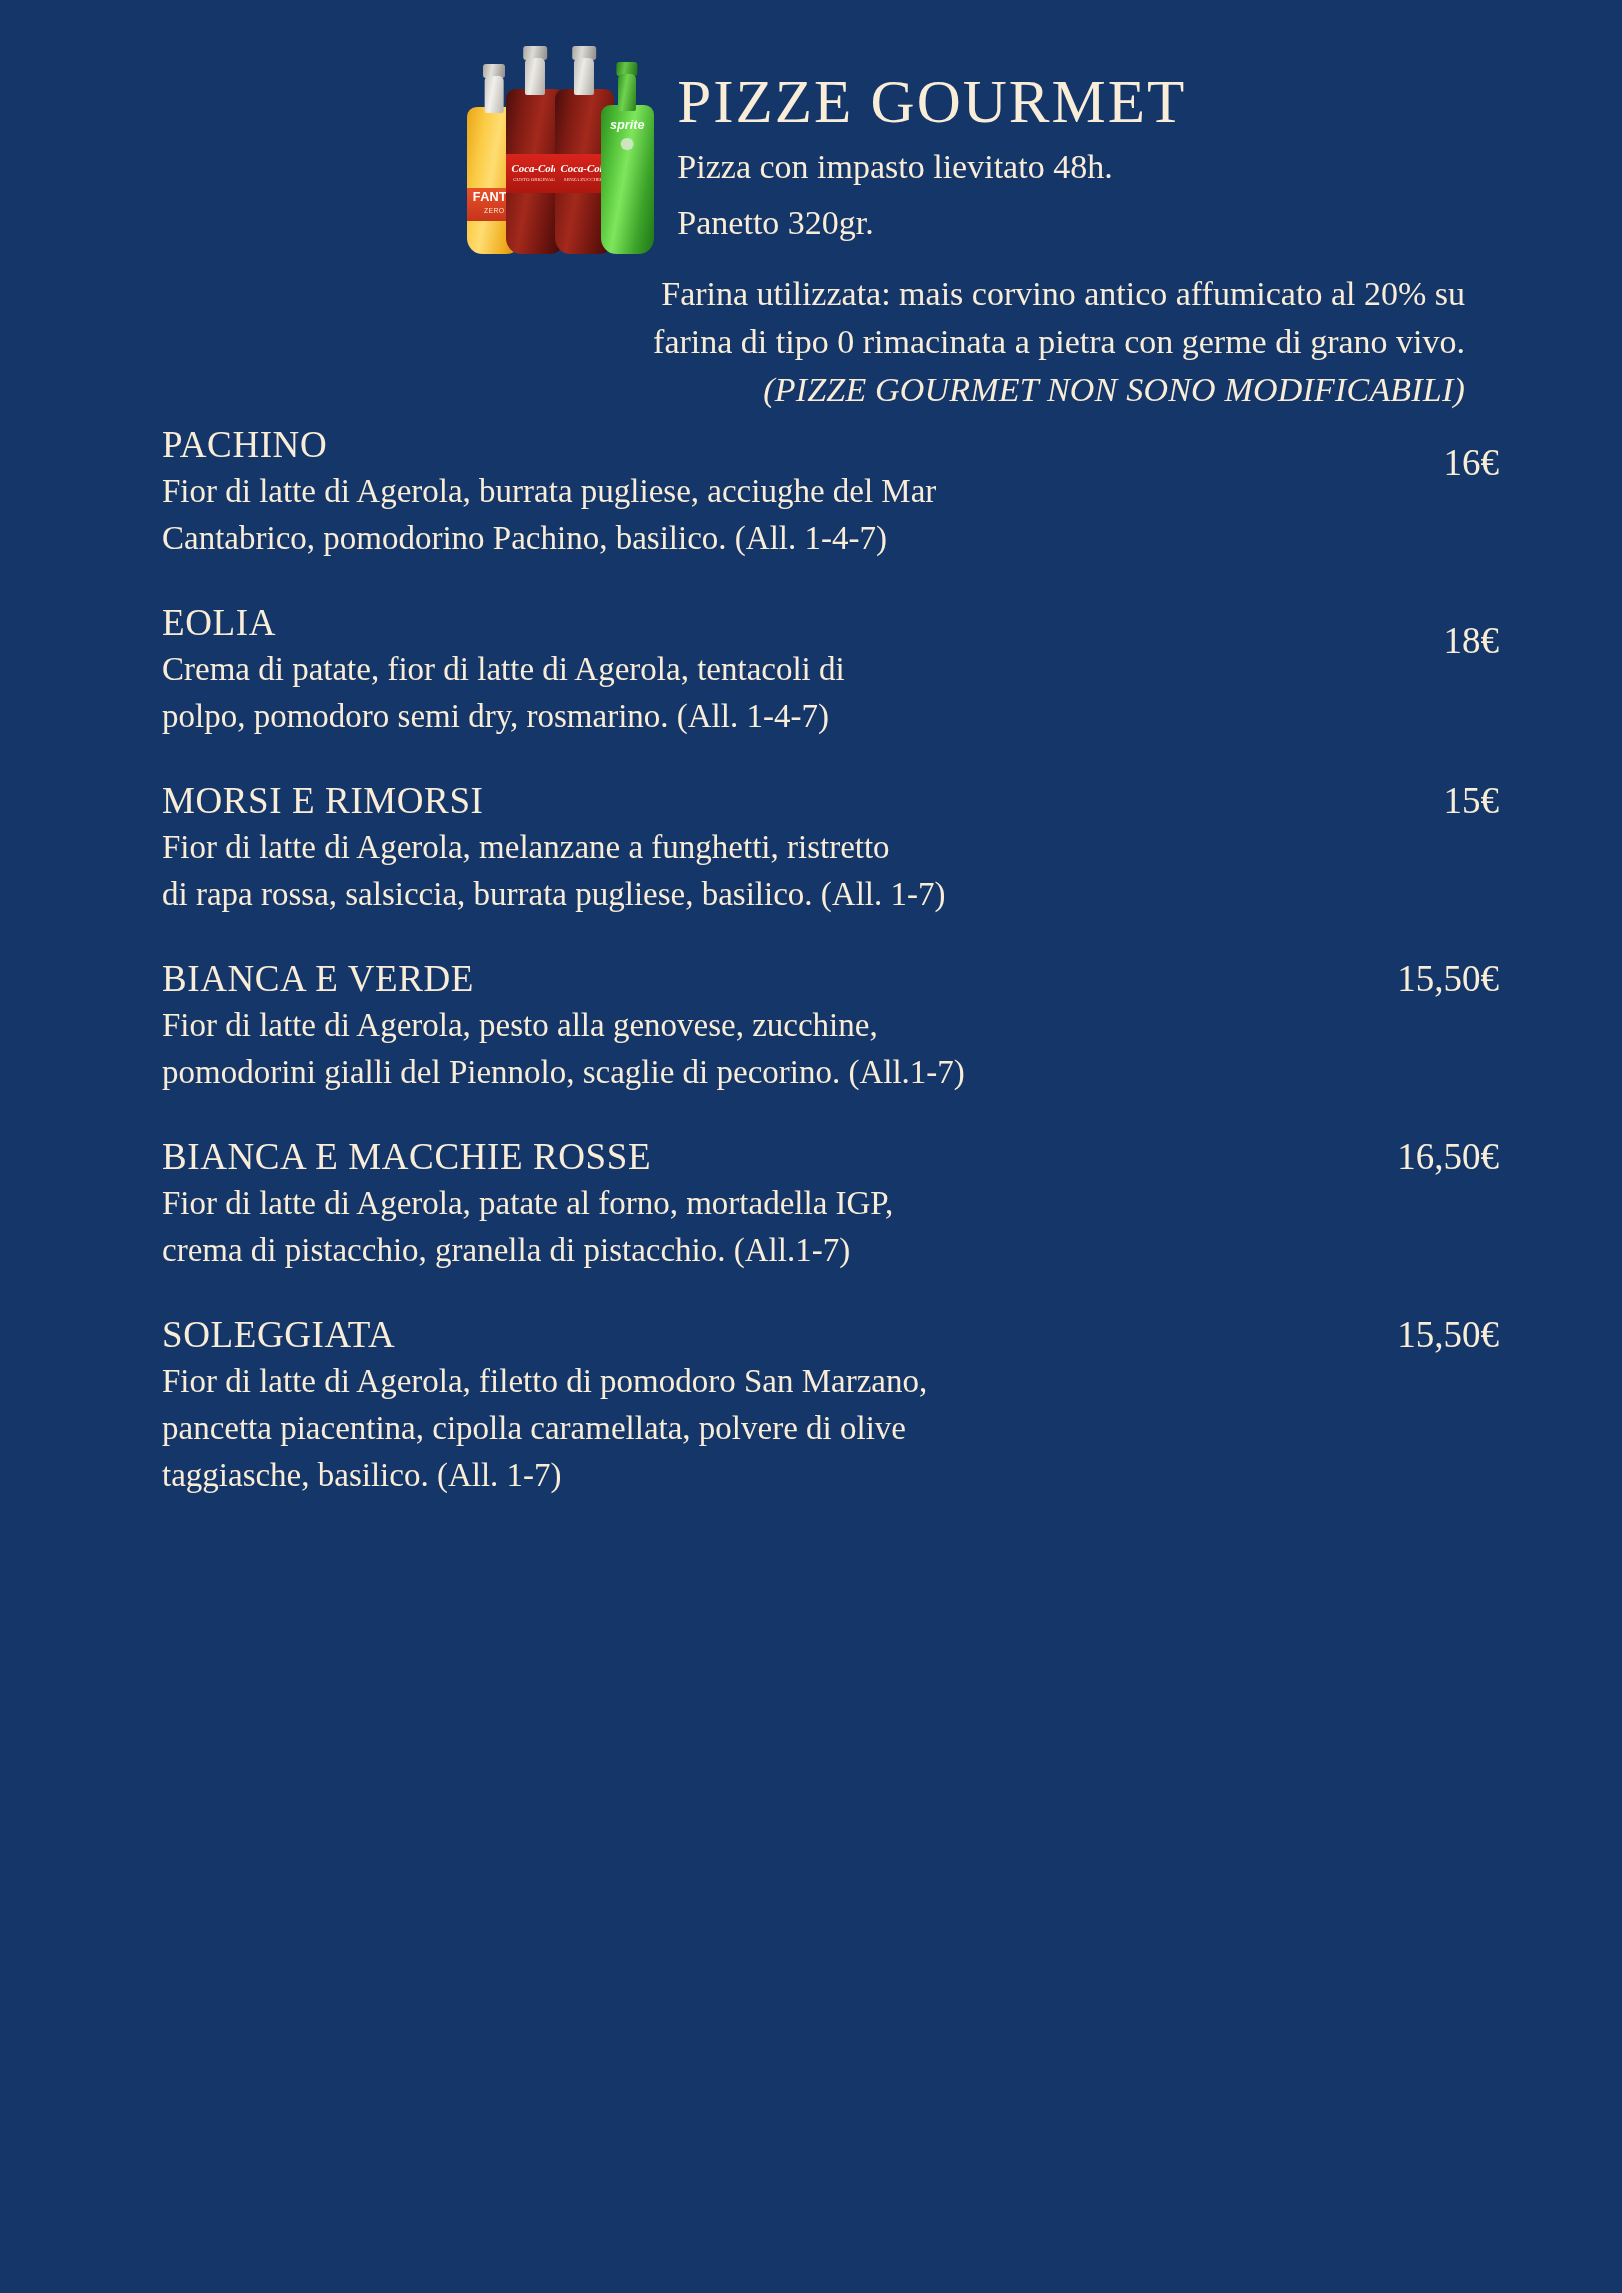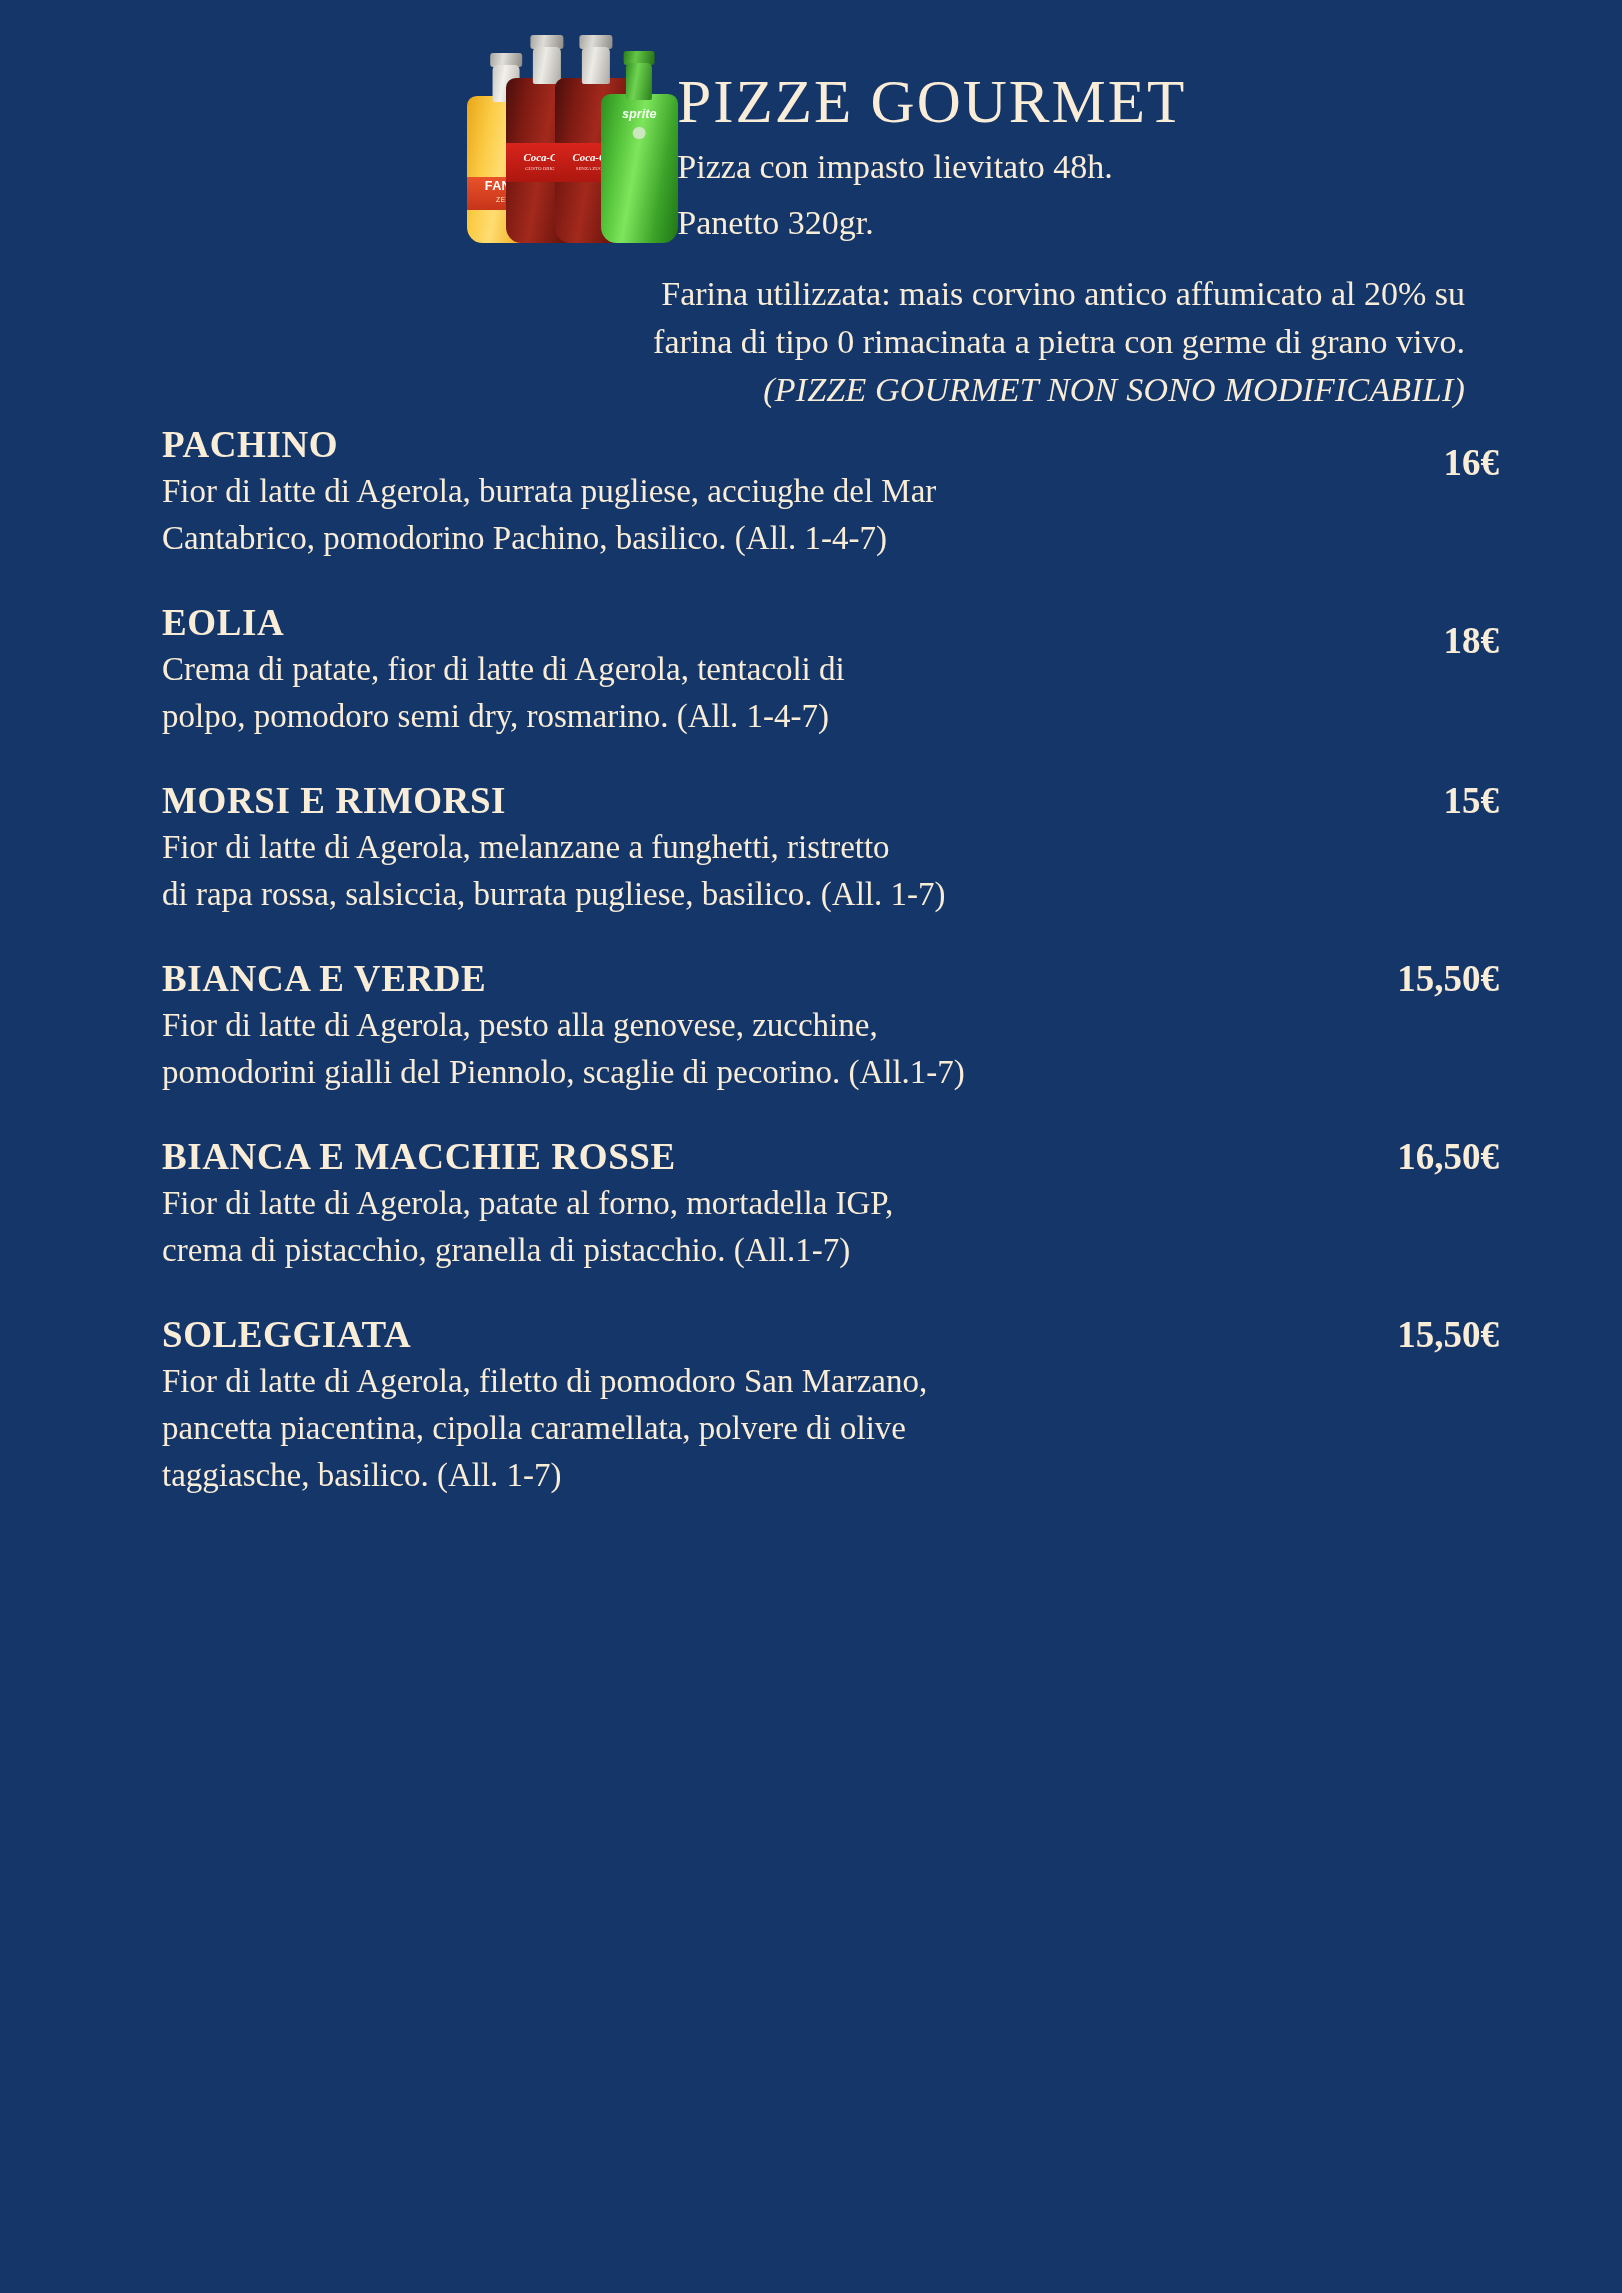--- a/index.html
+++ b/index.html
@@ -41,23 +41,22 @@
     width: 191px;
     height: 201px;
     position: relative;
     flex: 0 0 auto;
     margin-top: 9.8px;
     margin-right: 21.6px;
   }
 
   .bottle {
     position: absolute;
-    bottom: 19px;
+    bottom: 8px;
     border-radius: 9.8px 9.8px 15.7px 15.7px;
-    padding-left: 24px;
   }
   .bottle .neck {
     position: absolute;
     left: 50%;
     transform: translateX(-50%);
     top: -31px;
     width: 34%;
     height: 37px;
     border-radius: 4.9px 4.9px 2px 2px;
   }
@@ -206,21 +205,20 @@
   }
 
   .item {
     margin-bottom: 37px;
     position: relative;
   }
   .item-head {
     display: flex;
     align-items: flex-start;
     justify-content: space-between;
-    font-weight: bold;
   }
   .item-name {
     font-size: 37px;
     line-height: 47px;
     letter-spacing: 0.6px;
     white-space: nowrap;
   }
   .item-price {
     font-size: 37px;
     line-height: 47px;

